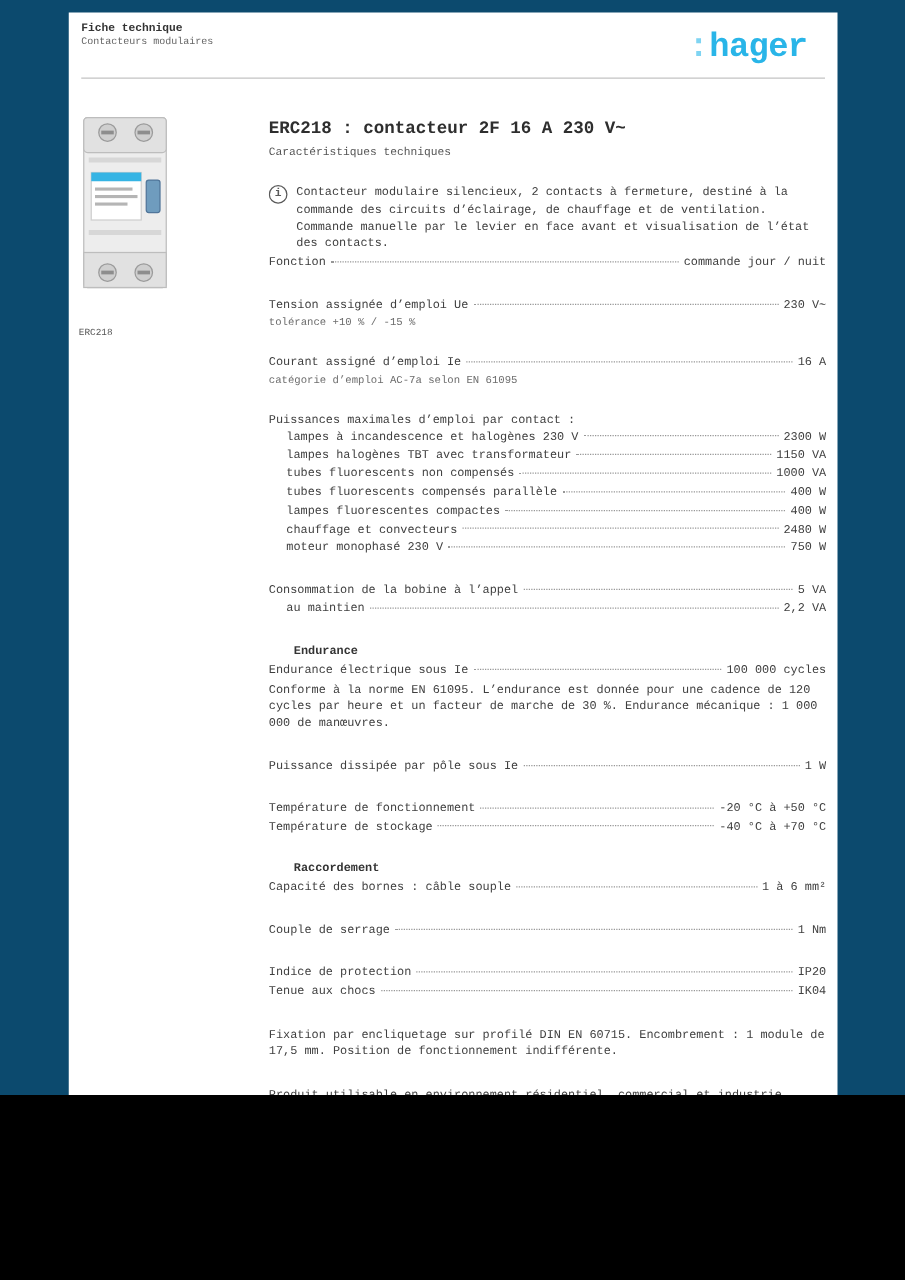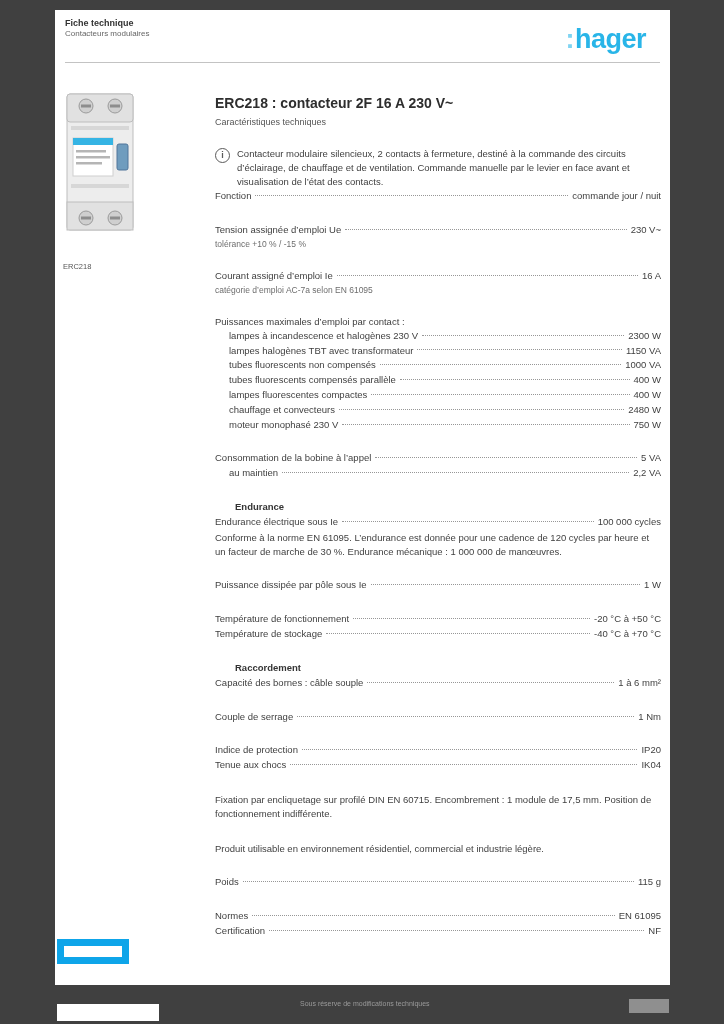--- a/index.html
+++ b/index.html
@@ -1,17 +1,17 @@
 <!DOCTYPE html>
 <html><head>
 <meta charset="utf-8">
 <style>
   html,body{margin:0;padding:0;background:#000;}
-  .canvas{position:relative;width:724px;height:1024px;background:#404040;overflow:hidden;
-          font-family:Liberation Sans, sans-serif;}
+  .canvas{position:relative;width:724px;height:876px;background:#0c4a6e;overflow:hidden;
+          font-family:Liberation Mono, monospace;}
   .page{position:absolute;left:55px;top:10px;width:615px;height:975px;background:#ffffff;}
 
   
   .doc-head{position:absolute;left:10px;top:8px;line-height:1.25;}
   .doc-type{font-size:9px;font-weight:bold;color:#333;}
   .doc-ref{font-size:8px;color:#666;}
   .logo{position:absolute;right:24px;top:14px;font-size:27px;font-weight:bold;color:#29b5e8;letter-spacing:-0.5px;}
   .logo .mark{color:#7fd4f2;margin-right:1px;}
   .rule{position:absolute;left:10px;right:10px;top:52px;border-top:1px solid #c3c3c3;}
 

